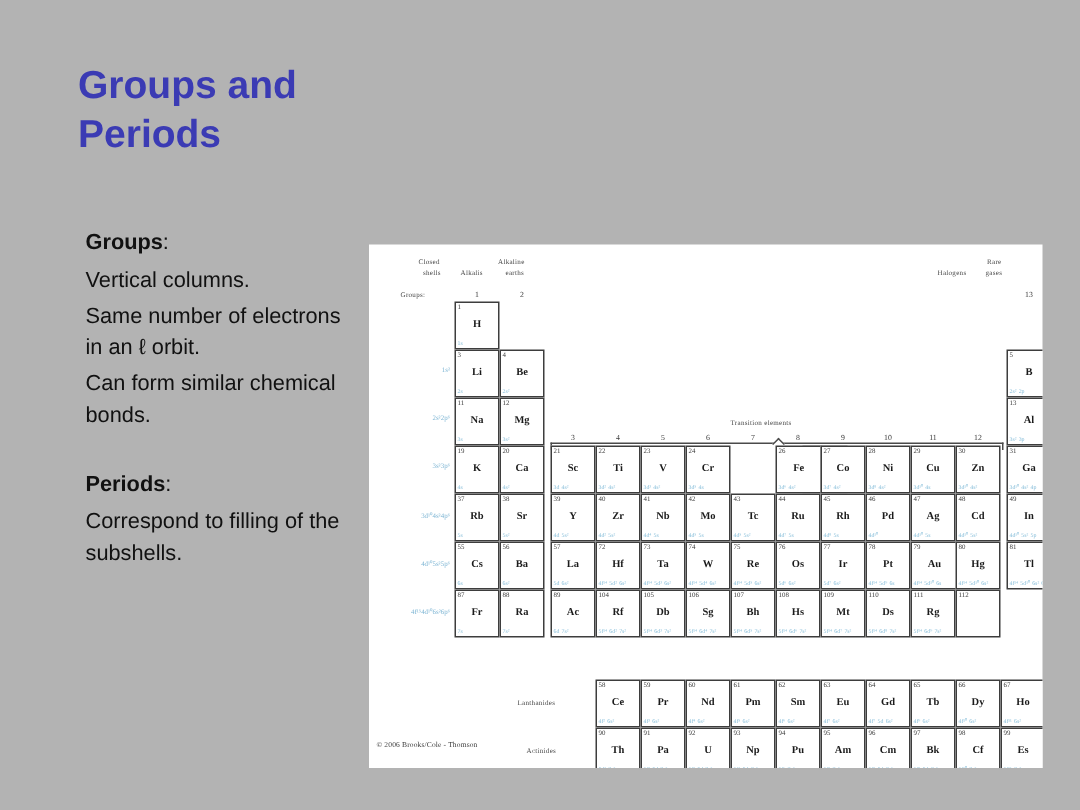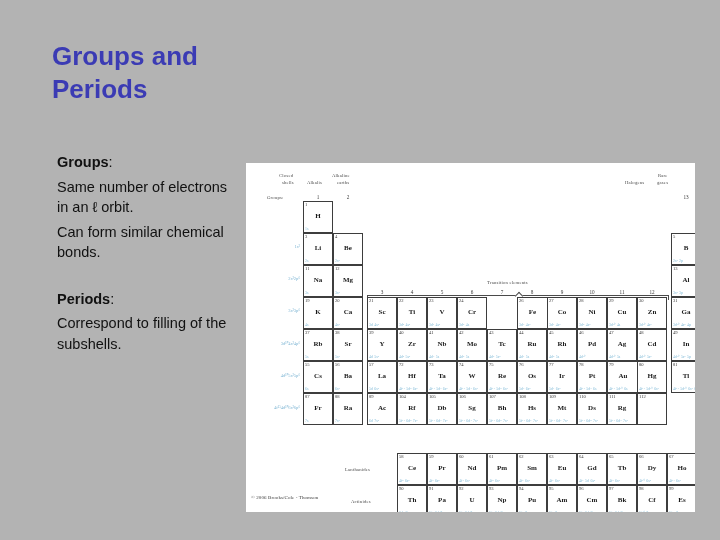--- a/index.html
+++ b/index.html
@@ -126,20 +126,21 @@
 </style>
 </head>
 <body>
 
 <div id="slide">
 
   <div id="title">Groups and Periods</div>
 
   <div id="body-col">
     <p><span class="hd">Groups</span><span class="colon">:</span></p>
+    <p>Vertical columns.</p>
     <p>Same number of electrons in an ℓ orbit.</p>
     <p>Can form similar chemical bonds.</p>
     <div class="gap"></div>
     <p><span class="hd">Periods</span><span class="colon">:</span></p>
     <p>Correspond to filling of the subshells.</p>
   </div>
 
   <div id="pt-image">
     <div id="pt-inner">
         <div class="ptlabel" style="left: 33px; top: 10px;">Closed</div>

